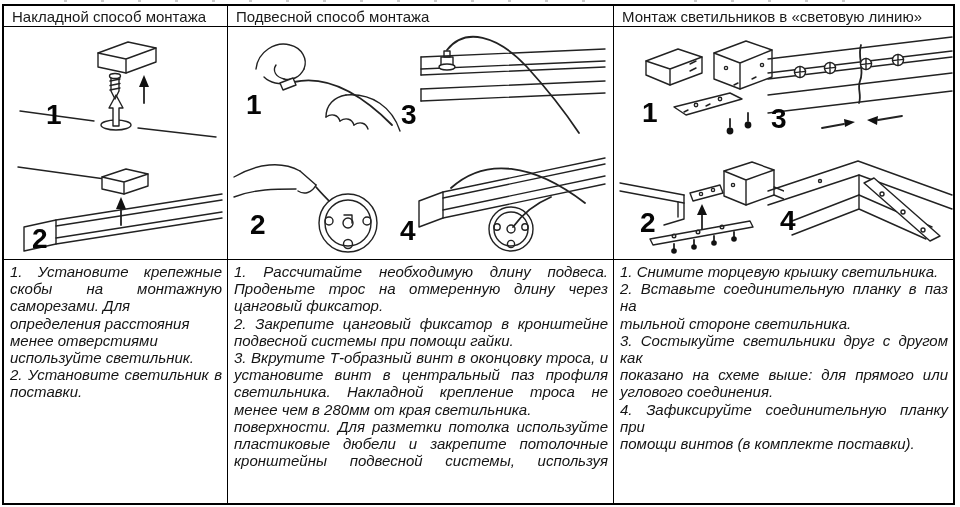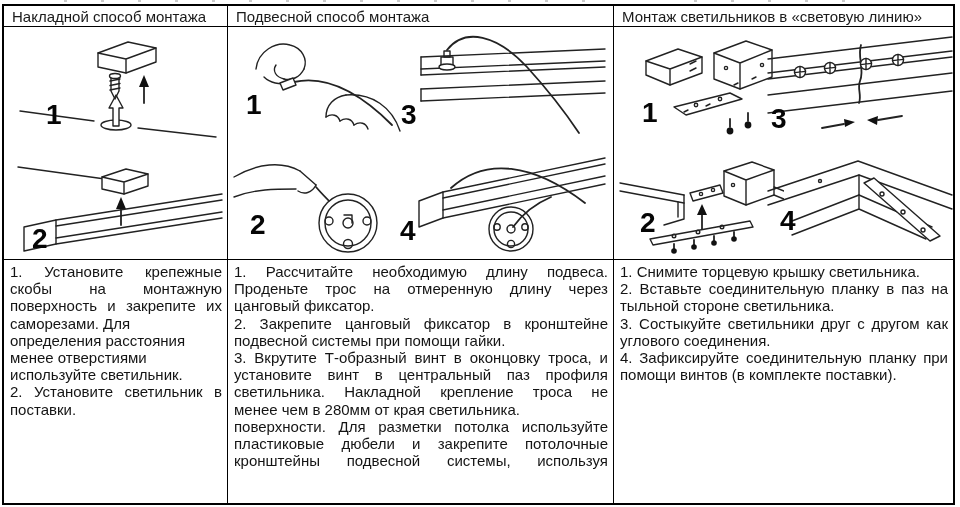--- a/index.html
+++ b/index.html
@@ -7,21 +7,21 @@
         font-family:"Liberation Sans",sans-serif;color:#161616;}
   .crop-marks{position:absolute;top:0;height:2px;opacity:.45;
         background:repeating-linear-gradient(90deg,transparent 0 34px,#8a8a8a 34px 37px);}
   .tbl{position:absolute;left:2px;top:4px;width:953px;height:501px;box-sizing:border-box;
        border:2px solid #000;display:grid;
        grid-template-columns:224px 386px 1fr;grid-template-rows:21px 233px 1fr;}
   .cell{box-sizing:border-box;position:relative;background:#fff;}
   .vline{border-right:1px solid #000;}
   .hline{border-bottom:1px solid #000;}
   .hdr{font-size:15px;line-height:19px;padding:1px 2px 0 8px;white-space:nowrap;overflow:hidden;color:#1a1a1a;}
-  .textcell{font-size:15px;line-height:17.2px;padding:3px 5px 0 6px;overflow:hidden;color:#141414;}
+  .textcell{font-size:15px;line-height:17.2px;padding:3px 5px 0 6px;overflow:hidden;color:#141414;font-style:italic;}
   .tline{white-space:nowrap;}
   .tline.just{text-align:justify;text-align-last:justify;white-space:normal;}
   .fig{position:absolute;}
   .fig svg{position:absolute;left:0;top:0;}
   .figno{position:absolute;font-size:28px;font-weight:800;line-height:1;color:#050505;
          font-family:"Liberation Sans",sans-serif;}
   svg .s{stroke:#222;stroke-width:1.4;fill:none;stroke-linecap:round;stroke-linejoin:round;}
   svg .sw{stroke:#222;stroke-width:1.4;fill:#fff;stroke-linejoin:round;}
   svg .f{fill:#111;stroke:none;}
   svg .th{stroke:#222;stroke-width:1.8;fill:none;stroke-linecap:round;}
@@ -216,21 +216,20 @@
             <circle class="s" cx="139" cy="73" r="2"></circle>
             <circle class="s" cx="159" cy="91" r="2"></circle>
         </svg>
         <div class="figno" style="left:16px;top:68px;">4</div>
       </div>
     </div>
 
     <div class="cell vline textcell">
         <div class="tline just">1. Установите крепежные</div>
         <div class="tline just">скобы на монтажную</div>
-        <div class="tline just">поверхность и закрепите их</div>
         <div class="tline">саморезами. Для</div>
         <div class="tline">определения расстояния</div>
         <div class="tline">менее отверстиями</div>
         <div class="tline">используйте светильник.</div>
         <div class="tline just">2. Установите светильник в</div>
         <div class="tline">поставки.</div>
       </div>
     <div class="cell vline textcell">
         <div class="tline just">1. Рассчитайте необходимую длину подвеса.</div>
         <div class="tline just">Проденьте трос на отмеренную длину через</div>
@@ -243,19 +242,20 @@
         <div class="tline">менее чем в 280мм от края светильника.</div>
         <div class="tline just">поверхности. Для разметки потолка используйте</div>
         <div class="tline just">пластиковые дюбели и закрепите потолочные</div>
         <div class="tline just">кронштейны подвесной системы, используя</div>
       </div>
     <div class="cell textcell">
         <div class="tline">1. Снимите торцевую крышку светильника.</div>
         <div class="tline just">2. Вставьте соединительную планку в паз на</div>
         <div class="tline">тыльной стороне светильника.</div>
         <div class="tline just">3. Состыкуйте светильники друг с другом как</div>
+        <div class="tline just">показано на схеме выше: для прямого или</div>
         <div class="tline">углового соединения.</div>
         <div class="tline just">4. Зафиксируйте соединительную планку при</div>
         <div class="tline">помощи винтов (в комплекте поставки).</div>
       </div>
 
   </div>
 </div>
 
 </body></html>

